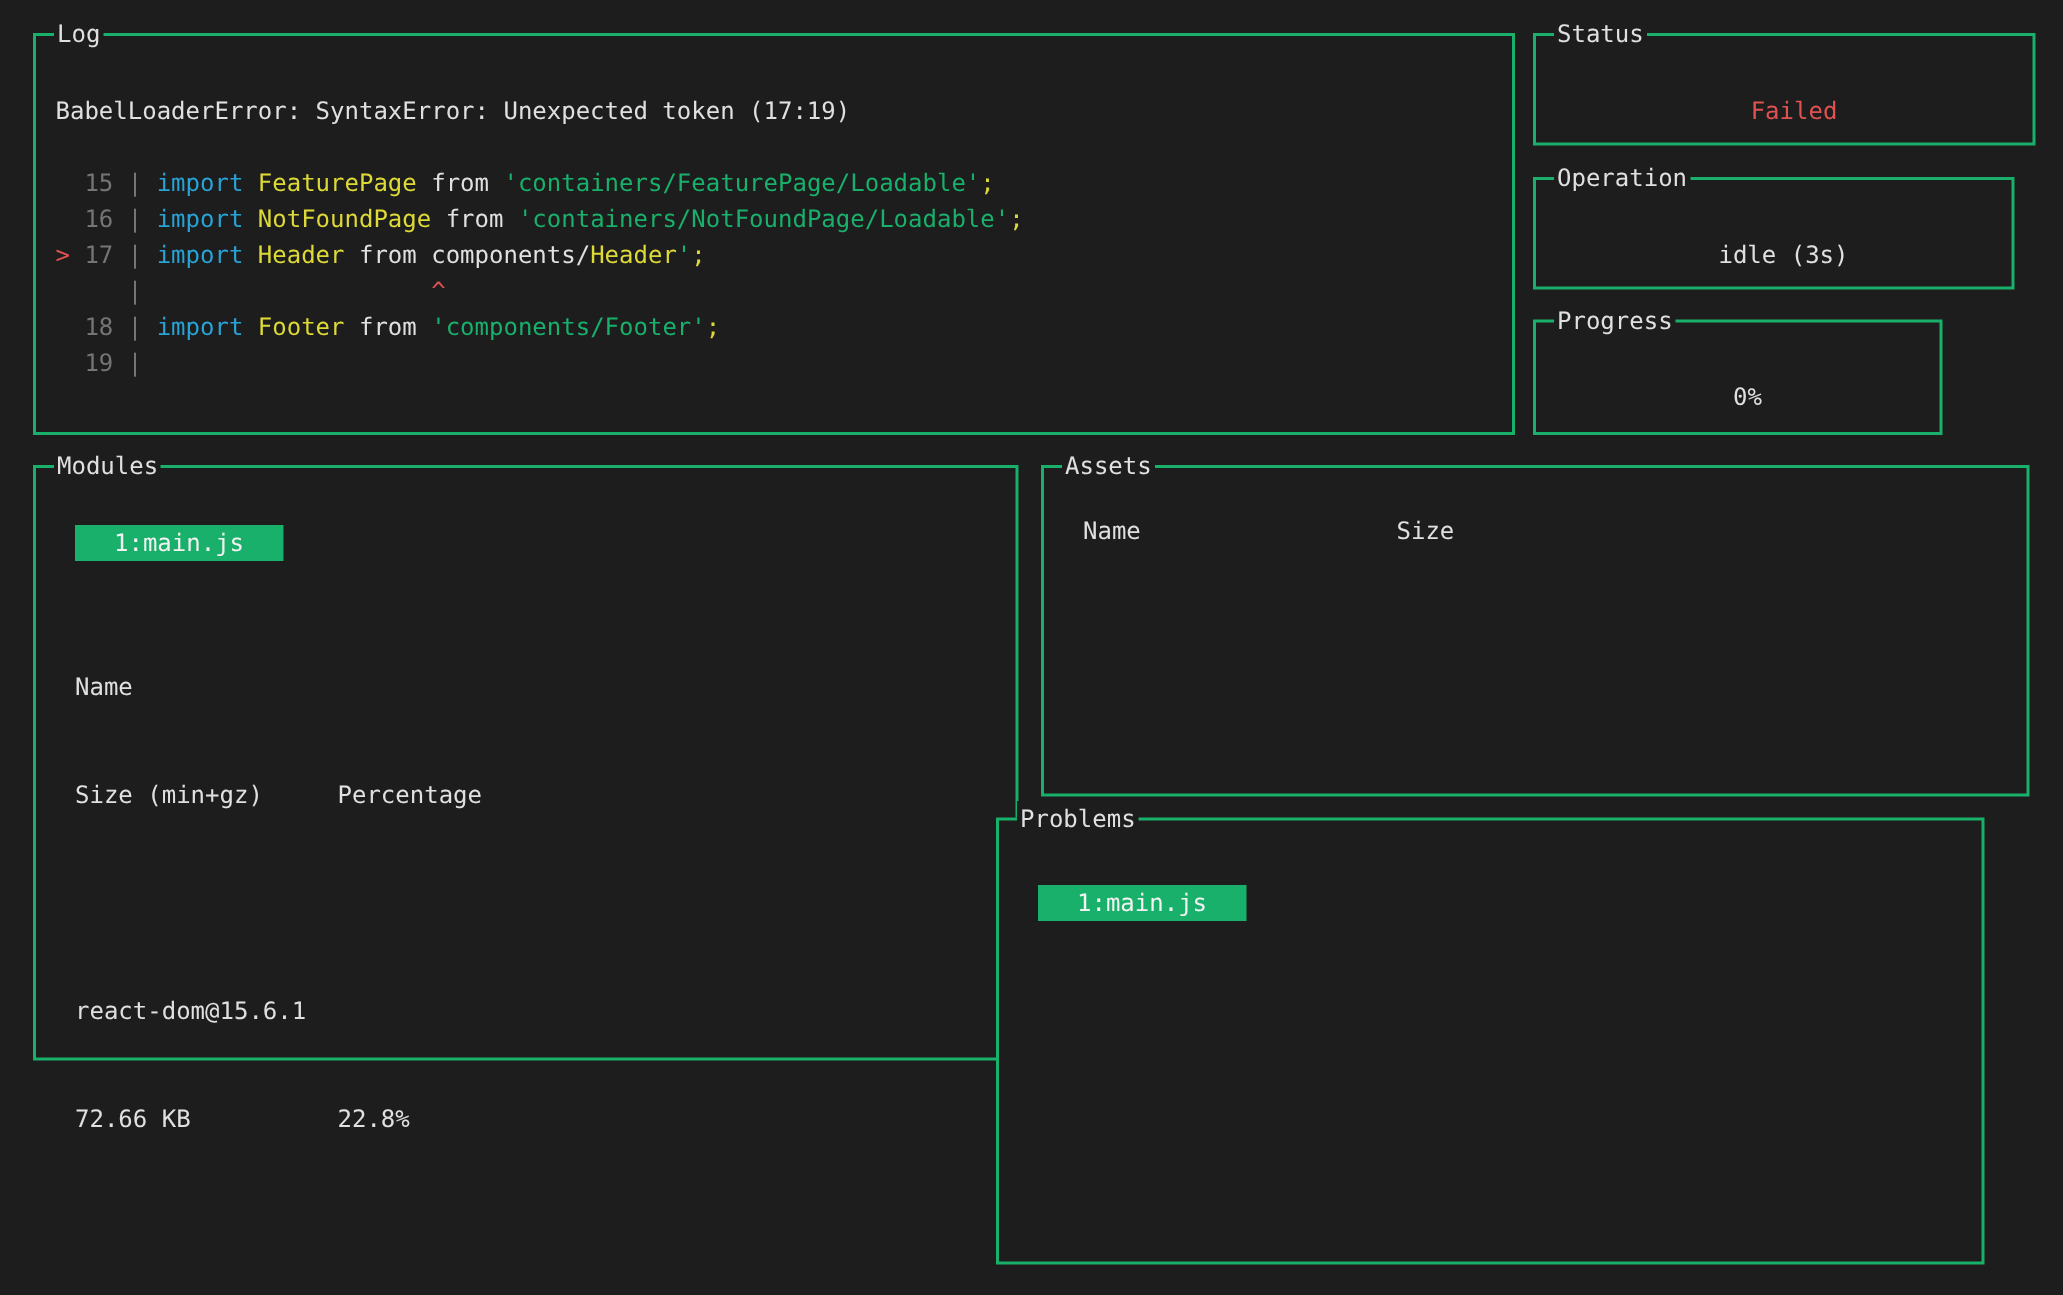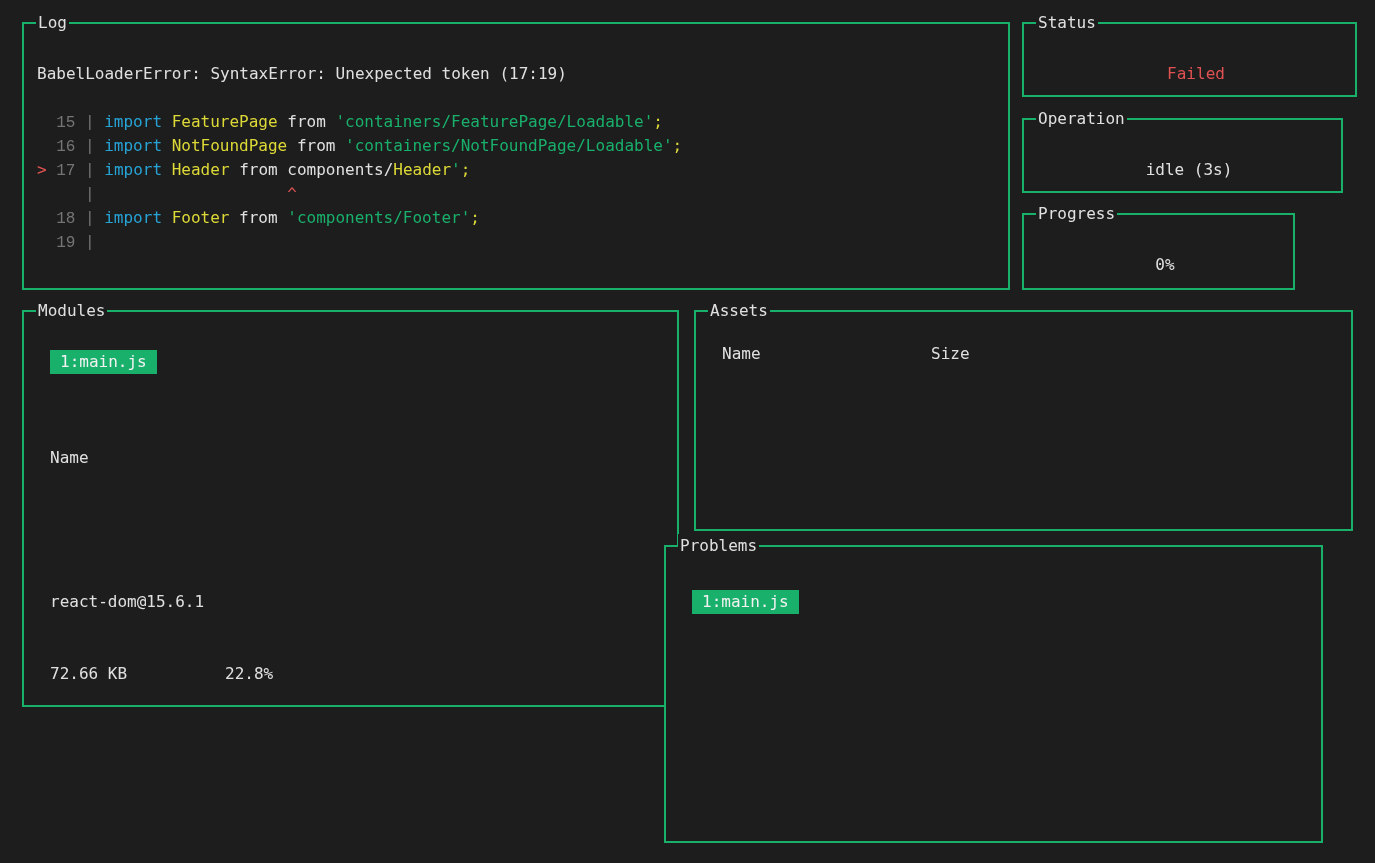--- a/index.html
+++ b/index.html
@@ -44,35 +44,35 @@
   #assets-panel   {left:694px;top:310px; width:659px; height:221px;}
   #problems-panel {left:664px;top:545px; width:659px; height:298px;}
 
   pre.code{
     margin:38px 0 0 13px;
     font:inherit;
     white-space:pre;
   }
   .line{height:24px;}
   .tk-white {color:var(--white);}
-  .tk-gray  {color:var(--gray);font-family:Liberation Mono, monospace;}
+  .tk-gray  {color:var(--gray);}
   .tk-red   {color:var(--red);}
   .tk-cyan  {color:var(--cyan);}
   .tk-yellow{color:var(--yellow);}
   .tk-green {color:var(--green);}
 
   .panel-value{margin:38px 0 0 13px;white-space:pre;text-align:center;}
   .value-red{color:var(--red);}
 
   .inner{margin-left:26px;}
   .badge{
     display:inline-block;
     background:var(--green);
     color:#f2f2f2;
-    padding:0 10px;
+    padding:0 26px;
     height:24px;
     text-align:center;
   }
   #modules-panel .badge{margin-top:38px;}
   #problems-panel .badge{margin-top:43px;}
 
   .tbl-head{margin-top:24px;white-space:pre;}
   .col1{display:inline-block;width:175px;}
   .acol1{display:inline-block;width:209px;}
   .mod-row{margin-top:24px;white-space:pre;}
@@ -105,20 +105,21 @@
   <span class="panel-label">Progress</span>
   <div class="panel-value">0%</div>
 </section>
 
 <section class="panel" id="modules-panel">
   <span class="panel-label">Modules</span>
   <div class="inner">
     <span class="badge">1:main.js</span>
     <div class="tbl-head">
       <div>Name</div>
+      <div><span class="col1">Size (min+gz)</span><span>Percentage</span></div>
     </div>
     <div class="mod-row">
       <div>react-dom@15.6.1</div>
       <div class="vals"><span class="col1">72.66 KB</span><span>22.8%</span></div>
     </div>
     <div class="mod-row">
       
       
     </div>
     

